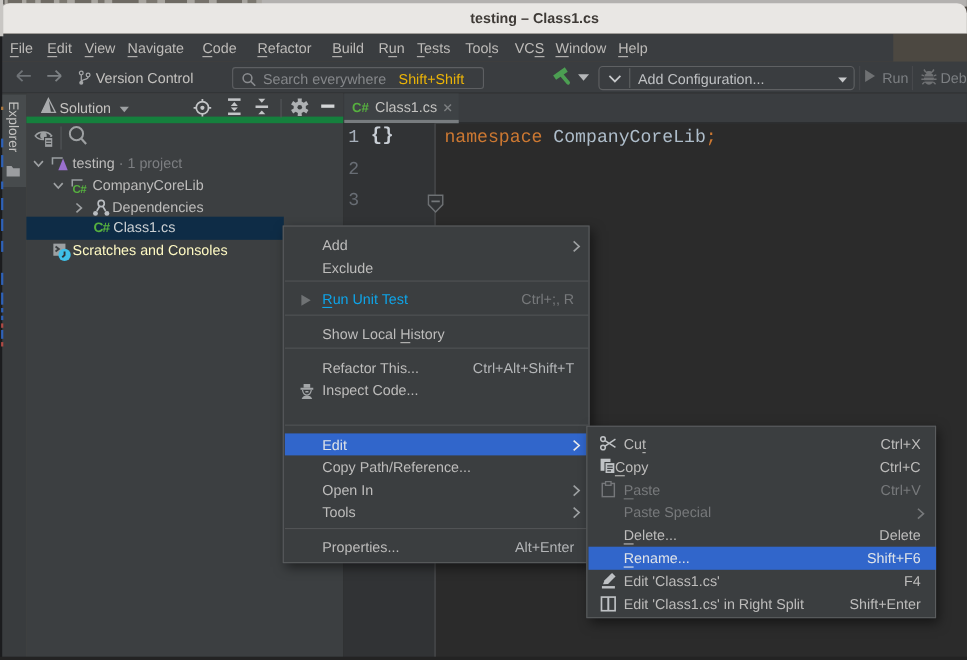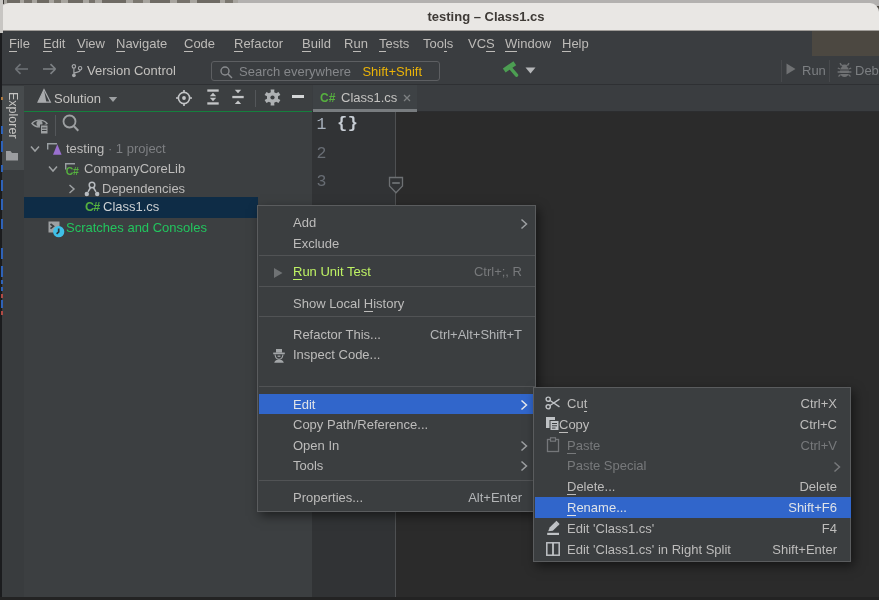--- a/index.html
+++ b/index.html
@@ -76,20 +76,30 @@
   </div>
 
   <svg class="abs" style="left:501px;top:3px;" width="19" height="19" viewBox="0 0 19 19">
     <path d="M3.2 11.5 L13.8 4.2" stroke="#4c9e52" stroke-width="4.8"></path>
     <path d="M9 8.5 L15.5 16.2" stroke="#4c9e52" stroke-width="3.4" stroke-linecap="round"></path>
   </svg>
   <svg class="abs" style="left:524px;top:10px;" width="13" height="9" viewBox="0 0 13 9">
     <path d="M1.5 1.5 H11.5 L6.5 7.5 Z" fill="#b5b7b9"></path>
   </svg>
 
+  <div class="abs" style="left:544px;top:4px;width:233px;height:22px;border:1px solid #5f6163;border-radius:4px;">
+    <svg class="abs" style="left:7px;top:6px;" width="14" height="10" viewBox="0 0 14 10">
+      <path d="M2 2 L7 7 L12 2" stroke="#c6c8ca" stroke-width="1.6" fill="none"></path>
+    </svg>
+    <div class="abs" style="left:27px;top:1px;width:1px;height:18px;background:#5f6163;"></div>
+    <div class="abs" style="left:35px;top:3px;font-size:13px;color:#bfc1c3;">Add Configuration...</div>
+    <svg class="abs" style="left:215px;top:8px;" width="12" height="8" viewBox="0 0 12 8">
+      <path d="M2 1.5 L6 6 L10 1.5" fill="#c6c8ca"></path>
+    </svg>
+  </div>
   <div class="abs" style="left:781px;top:4px;width:1px;height:22px;background:#47494c;"></div>
 
   <svg class="abs" style="left:785px;top:6px;" width="12" height="14" viewBox="0 0 12 14">
     <path d="M1.5 1.5 L10.5 7 L1.5 12.5 Z" fill="#6f7173"></path>
   </svg>
   <div class="abs" style="left:802px;top:7px;font-size:13px;color:#7c7f82;">Run</div>
   <div class="abs" style="left:829px;top:4px;width:1px;height:22px;background:#47494c;"></div>
 
   <svg class="abs" style="left:837px;top:6px;" width="15" height="16" viewBox="0 0 15 16">
     <path d="M4.5 3.5 L3 1.2 M10.5 3.5 L12 1.2" stroke="#6f7173" stroke-width="1.4"></path>
@@ -145,23 +155,24 @@
   <div class="abs mono" style="left:0px;top:54px;width:14.5px;text-align:right;font-size:16.5px;line-height:29px;color:#686d74;">2</div>
   <div class="abs mono" style="left:0px;top:82px;width:14.5px;text-align:right;font-size:16.5px;line-height:29px;color:#686d74;">3</div>
 
   <div class="abs mono" style="left:25px;top:24px;font-size:17px;line-height:30px;font-weight:bold;color:#c9cfd6;letter-spacing:0.5px;">{}</div>
 
   <svg class="abs" style="left:76px;top:90px;" width="18" height="20" viewBox="0 0 18 20">
     <path d="M1.5 2.5 H14.5 V11 L8 17.8 L1.5 11 Z" fill="#313335" stroke="#6d7073" stroke-width="1.3"></path>
     <path d="M4.2 8 H11.8" stroke="#75787b" stroke-width="1.6"></path>
   </svg>
 
-</div>
-
-<div class="abs" style="left:24px;top:85px;width:288px;height:27px;background:#3c3f41;border-bottom:1px solid #15803d;">
+  <div class="abs mono" style="left:92px;top:25px;font-size:16.5px;line-height:29px;white-space:pre;"><span style="color:#cc7832">namespace</span> <span style="color:#aebdca">CompanyCoreLib</span><span style="color:#cc7832">;</span></div>
+</div>
+
+<div class="abs" style="left:24px;top:85px;width:288px;height:27px;background:#3c3f41;border-bottom:6px solid #15803d;">
   <svg class="abs" style="left:13px;top:3px;" width="15" height="16" viewBox="0 0 15 16">
     <path d="M7 1.5 L13.4 14.2 H1 Z" fill="none" stroke="#a9abad" stroke-width="1.2"></path>
     <path d="M7 1.5 L9.4 14.2 H1 Z" fill="#a9abad"></path>
   </svg>
   <div class="abs" style="left:30px;top:6px;font-size:13px;color:#c5c3c0;">Solution</div>
   <svg class="abs" style="left:84px;top:11px;" width="10" height="7" viewBox="0 0 10 7">
     <path d="M0.8 1 H9.2 L5 6 Z" fill="#9da0a2"></path>
   </svg>
   <svg class="abs" style="left:151px;top:4px;" width="18" height="18" viewBox="0 0 18 18">
     <circle cx="9" cy="9" r="5.6" stroke="#c3c5c7" stroke-width="1.6" fill="none"></circle>
@@ -232,33 +243,33 @@
 <div class="abs" style="left:24px;top:197px;width:234px;height:21px;background:#0e2c46;"></div>
 <div class="abs" style="left:85px;top:200px;font-size:12.5px;font-weight:bold;color:#56b03f;letter-spacing:-0.8px;">C#</div>
 <div class="abs" style="left:103px;top:199px;font-size:13px;color:#ccd0d3;">Class1.cs</div>
 
 <svg class="abs" style="left:47px;top:220px;" width="18" height="18" viewBox="0 0 18 18">
   <rect x="1.5" y="1.5" width="11" height="11" fill="#9da0a2"></rect>
   <path d="M3.5 4 L6.5 6.3 L3.5 8.6" fill="none" stroke="#3c3f41" stroke-width="1.7"></path>
   <circle cx="11.7" cy="11.7" r="5.6" fill="#3fc0e8"></circle>
   <path d="M11.7 8.6 V11.9 L9.6 13.9" stroke="#2e3336" stroke-width="1.7" fill="none"></path>
 </svg>
-<div class="abs" style="left:66px;top:220px;font-size:13px;color:#22c55e;">Scratches and Consoles</div>
+<div class="abs" style="left:66px;top:220px;font-size:13px;color:#fef9c3;">Scratches and Consoles</div>
 
 <div class="abs" style="left:257px;top:205px;width:279px;height:307px;background:#3b3e40;border:1px solid #5a5c5e;box-shadow:3px 4px 10px rgba(0,0,0,0.5);font-size:13px;color:#bdbcbb;">
   <div class="abs" style="left:35px;top:9px;">Add</div>
   <svg class="abs" style="left:262px;top:11.5px;" width="8" height="12" viewBox="0 0 8 12">
       <path d="M1.5 1.5 L6.5 6 L1.5 10.5" stroke="#9da0a2" stroke-width="1.5" fill="none"></path>
     </svg>
   <div class="abs" style="left:35px;top:30px;">Exclude</div>
   <div class="abs" style="left:1px;top:49px;width:276px;height:1px;background:#515355;"></div>
   <svg class="abs" style="left:13px;top:60px;" width="14" height="14" viewBox="0 0 14 14">
       <path d="M3 2 L11.5 7 L3 12 Z" fill="#6f7274"></path>
     </svg>
-  <div class="abs" style="left:35px;top:57.5px;color:#bef264;"><span class="u">R</span>un Unit Test</div>
+  <div class="abs" style="left:35px;top:57.5px;color:#0ea5e9;"><span class="u">R</span>un Unit Test</div>
   <div class="abs" style="right:13px;top:57.5px;color:#77797b;">Ctrl+;, R</div>
   <div class="abs" style="left:1px;top:79.5px;width:276px;height:1px;background:#515355;"></div>
   <div class="abs" style="left:35px;top:90px;">Show Local <span class="u">H</span>istory</div>
   <div class="abs" style="left:1px;top:110px;width:276px;height:1px;background:#515355;"></div>
   <div class="abs" style="left:35px;top:120.5px;">Refactor This...</div>
   <div class="abs" style="right:13px;top:120.5px;color:#b3b5b7;">Ctrl+Alt+Shift+T</div>
   <svg class="abs" style="left:14px;top:141.5px;" width="14" height="15" viewBox="0 0 14 15">
     <path d="M4 1 H10 V4.6 H4 Z" fill="#a3a6a8"></path>
     <path d="M1.2 5.4 H12.8" stroke="#a3a6a8" stroke-width="1.7"></path>
     <path d="M3 6.5 C3.4 9.5 5 11.2 7 11.2 C9 11.2 10.6 9.5 11 6.5" stroke="#a3a6a8" stroke-width="1.1" fill="none"></path>

